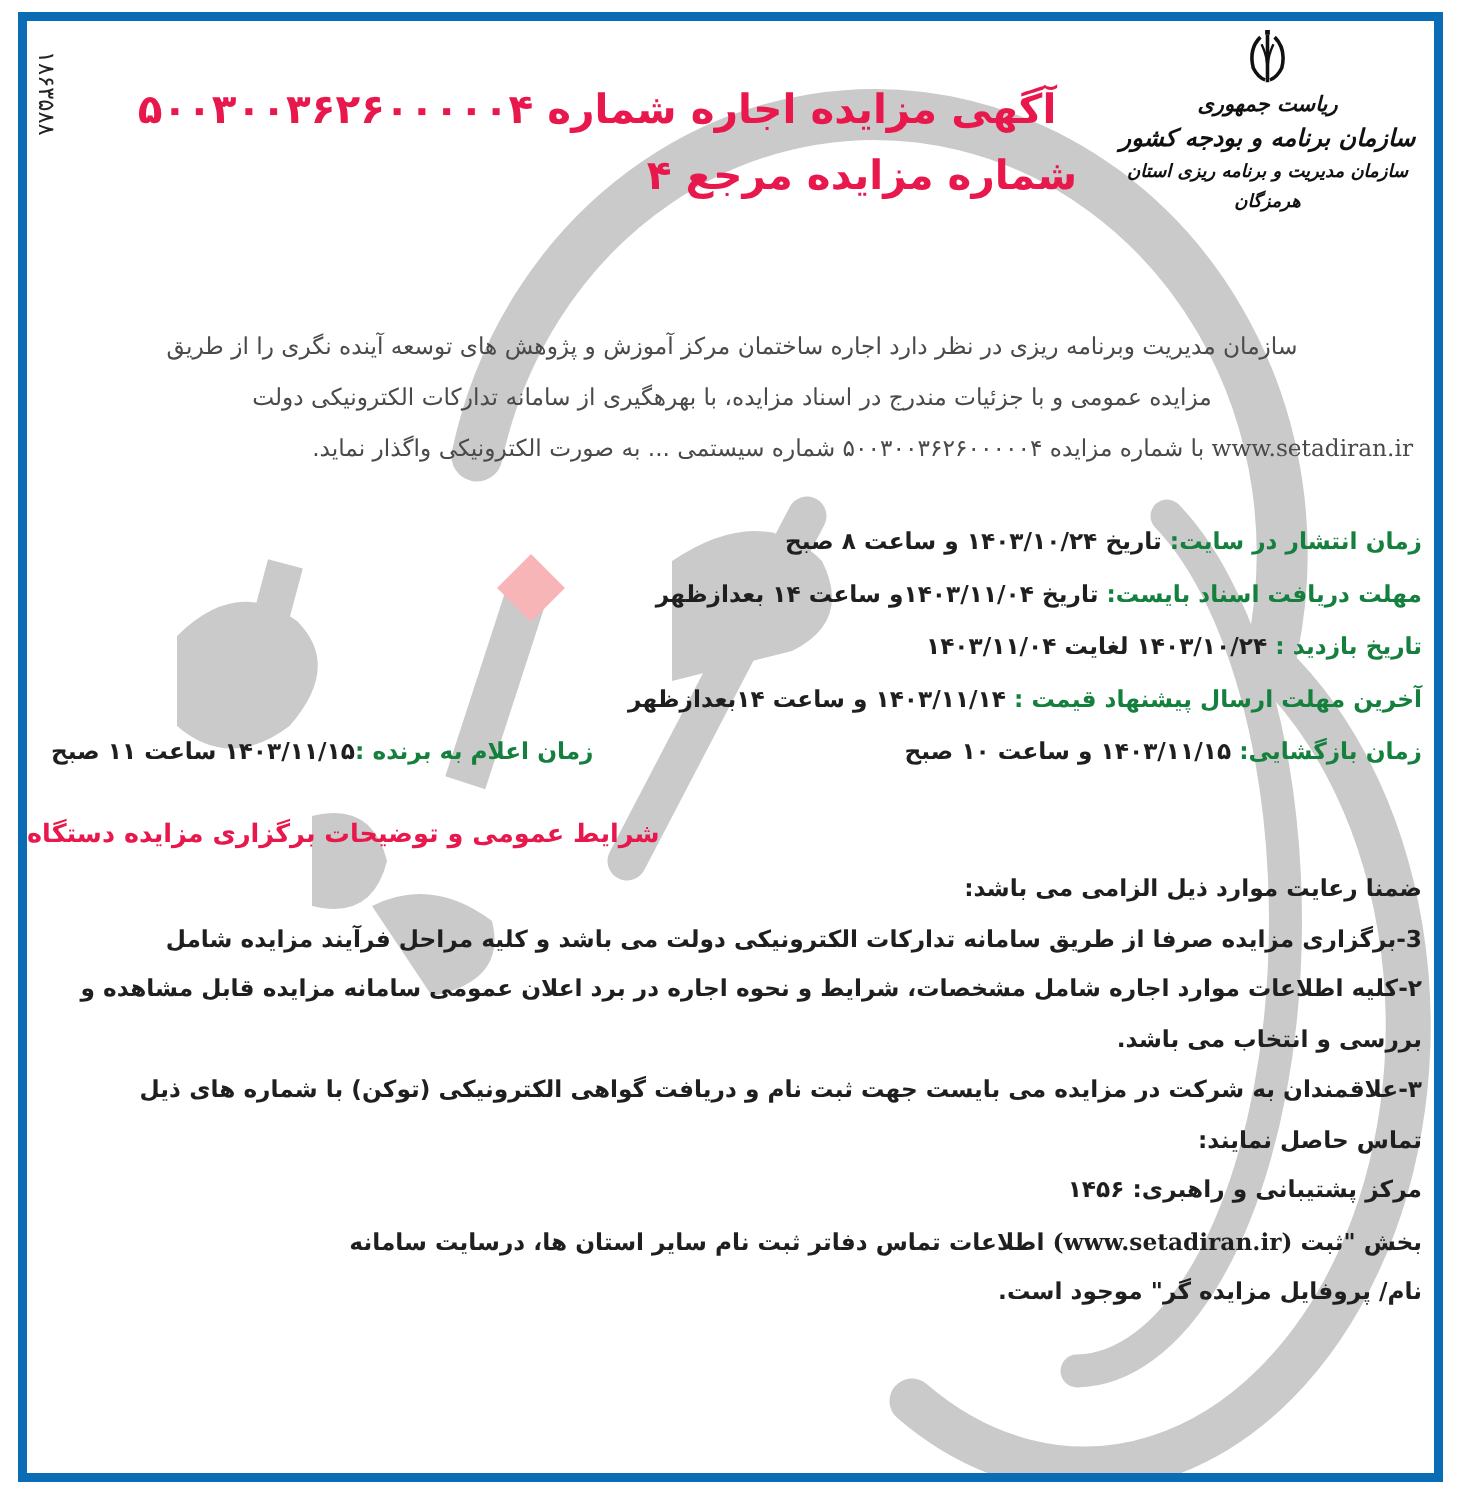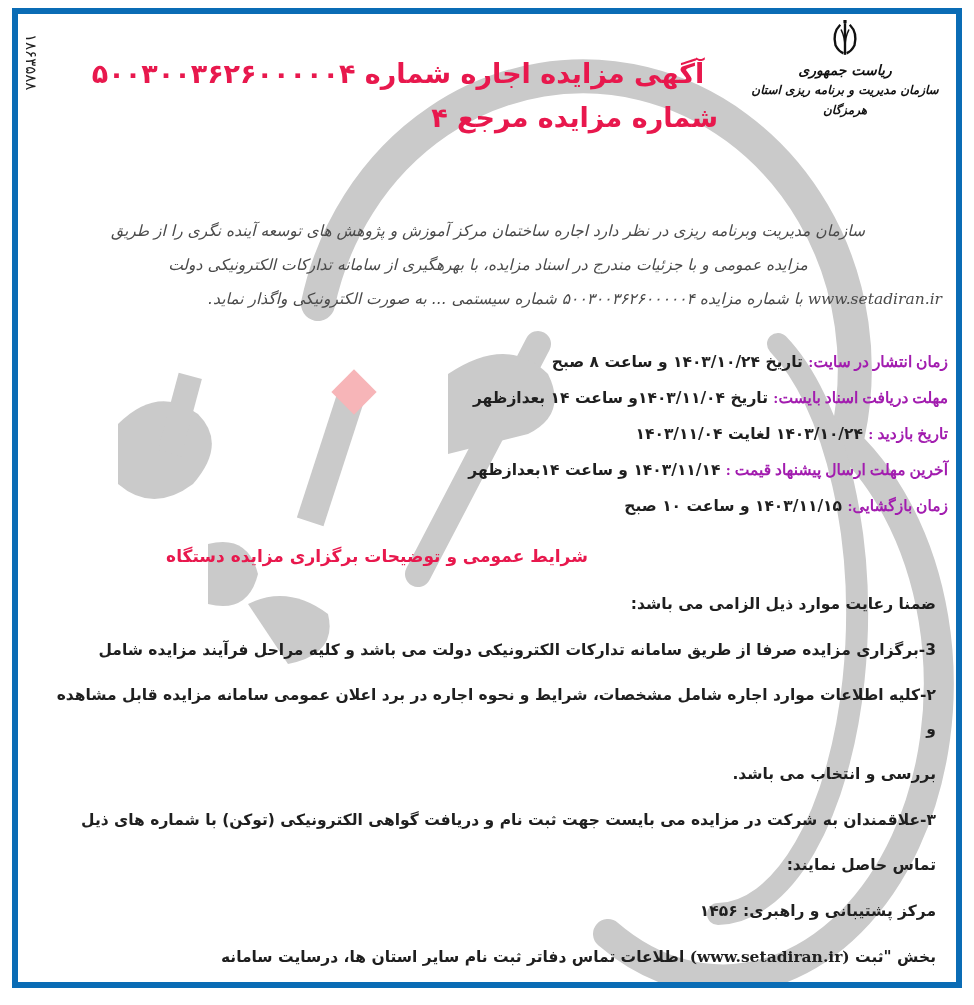--- a/index.html
+++ b/index.html
@@ -31,43 +31,43 @@
 
     .title-block {
       position: absolute; left: 60px; top: 38px; width: 640px; text-align: center;
       color: #e8184d; font-weight: bold;
     }
     .title-line1 { font-size: 27px; line-height: 44px; }
     .title-line2 { font-size: 27px; line-height: 44px; text-align: right; }
 
     .intro {
       position: absolute; left: 16px; right: 14px; top: 200px;
-      font-size: 15.5px; line-height: 34px; color: #4a4a4a; text-align: center; font-style: italic;
+      font-size: 15.5px; line-height: 34px; color: #4a4a4a; text-align: center;
     }
     .intro .l3 { text-align: right; }
     .intro .url { font-family: "DejaVu Serif", serif; }
 
     .schedule {
       position: absolute; left: 16px; right: 8px; top: 330px;
       font-size: 15.5px; line-height: 35px; font-weight: bold; color: #1f1f1f;
     }
     .schedule .row { white-space: nowrap; }
-    .schedule .lbl { color: #a21caf; font-family: Liberation Serif, serif; }
+    .schedule .lbl { color: #15803d; }
     .schedule .row-last { display: flex; justify-content: space-between; }
 
     .section-title {
-      position: absolute; left: 0; right: 0; top: 527px; text-align: center;
+      position: absolute; left: 0; right: 0; top: 527px; text-align: left;
       font-size: 17px; font-weight: bold; color: #e8184d; line-height: 30px;
       padding-right: 220px;
     }
     .terms {
       position: absolute; left: 14px; right: 8px; top: 562px;
       font-size: 15.5px; line-height: 33.5px; font-weight: bold; color: #1f1f1f;
     }
-    .terms p { margin: 12px; }
+    .terms p { margin: 0; }
     .terms .url { font-family: "DejaVu Serif", serif; }
   </style>
 </head>
 <body>
 
 <div class="frame">
 
   <svg class="watermark" viewBox="0 0 938 968" xmlns="http://www.w3.org/2000/svg">
     <g fill="none" stroke="#cacaca" stroke-linecap="round">
       <path d="M 300 290 A 260 280 0 0 1 830 420" stroke-width="34"></path>
@@ -91,20 +91,21 @@
 
     <div class="logo-block">
       <svg class="emblem" viewBox="0 0 40 48" xmlns="http://www.w3.org/2000/svg">
         <path d="M 14 6 Q 4 16 8 32 Q 12 40 18 42" fill="none" stroke="#111" stroke-width="3"></path>
         <path d="M 26 6 Q 36 16 32 32 Q 28 40 22 42" fill="none" stroke="#111" stroke-width="3"></path>
         <path d="M 20 4 L 20 44" stroke="#111" stroke-width="3"></path>
         <path d="M 15 12 Q 20 22 20 34 Q 20 22 25 12" fill="none" stroke="#111" stroke-width="2"></path>
         <rect x="18" y="0" width="4" height="4" fill="#111"></rect>
       </svg>
       <div class="logo-line1">ریاست جمهوری</div>
+      <div class="logo-line2">سازمان برنامه و بودجه کشور</div>
       <div class="logo-line3">سازمان مدیریت و برنامه ریزی استان هرمزگان</div>
     </div>
 
     <div class="title-block">
       <div class="title-line1">آگهی مزایده اجاره شماره ۵۰۰۳۰۰۳۶۲۶۰۰۰۰۰۴</div>
       <div class="title-line2">شماره مزایده مرجع ۴</div>
     </div>
 
     <div class="intro">
       <div>سازمان مدیریت وبرنامه ریزی در نظر دارد اجاره ساختمان مرکز آموزش و پژوهش های توسعه آینده نگری  را از طریق</div>
@@ -112,20 +113,21 @@
       <div class="l3"><span class="url" dir="ltr">www.setadiran.ir</span><span> با شماره مزایده ۵۰۰۳۰۰۳۶۲۶۰۰۰۰۰۴ شماره سیستمی ... به صورت الکترونیکی واگذار نماید.</span></div>
     </div>
 
     <div class="schedule">
       <div class="row"><span class="lbl">زمان انتشار در سایت:</span><span> تاریخ ۱۴۰۳/۱۰/۲۴ و ساعت ۸ صبح</span></div>
       <div class="row"><span class="lbl">مهلت دریافت اسناد بایست:</span><span>  تاریخ ۱۴۰۳/۱۱/۰۴و ساعت ۱۴ بعدازظهر</span></div>
       <div class="row"><span class="lbl">تاریخ بازدید :</span><span> ۱۴۰۳/۱۰/۲۴ لغایت ۱۴۰۳/۱۱/۰۴</span></div>
       <div class="row"><span class="lbl">آخرین مهلت ارسال پیشنهاد قیمت :</span><span> ۱۴۰۳/۱۱/۱۴ و ساعت ۱۴بعدازظهر</span></div>
       <div class="row row-last">
         <span><span class="lbl">زمان بازگشایی:</span><span> ۱۴۰۳/۱۱/۱۵ و ساعت ۱۰ صبح</span></span>
+        <span><span class="lbl">زمان اعلام به برنده :</span><span>۱۴۰۳/۱۱/۱۵ ساعت ۱۱ صبح</span></span>
       </div>
     </div>
 
     <div class="section-title">شرایط عمومی و توضیحات برگزاری مزایده دستگاه</div>
 
     <div class="terms">
       <p>ضمنا رعایت موارد ذیل الزامی می باشد:</p>
       <p>3-برگزاری مزایده صرفا از طریق سامانه تدارکات الکترونیکی دولت می باشد و کلیه مراحل فرآیند مزایده شامل</p>
       <p>۲-کلیه اطلاعات موارد اجاره شامل مشخصات، شرایط و نحوه اجاره در برد اعلان عمومی سامانه مزایده قابل مشاهده و</p>
       <p>بررسی و انتخاب می باشد.</p>

